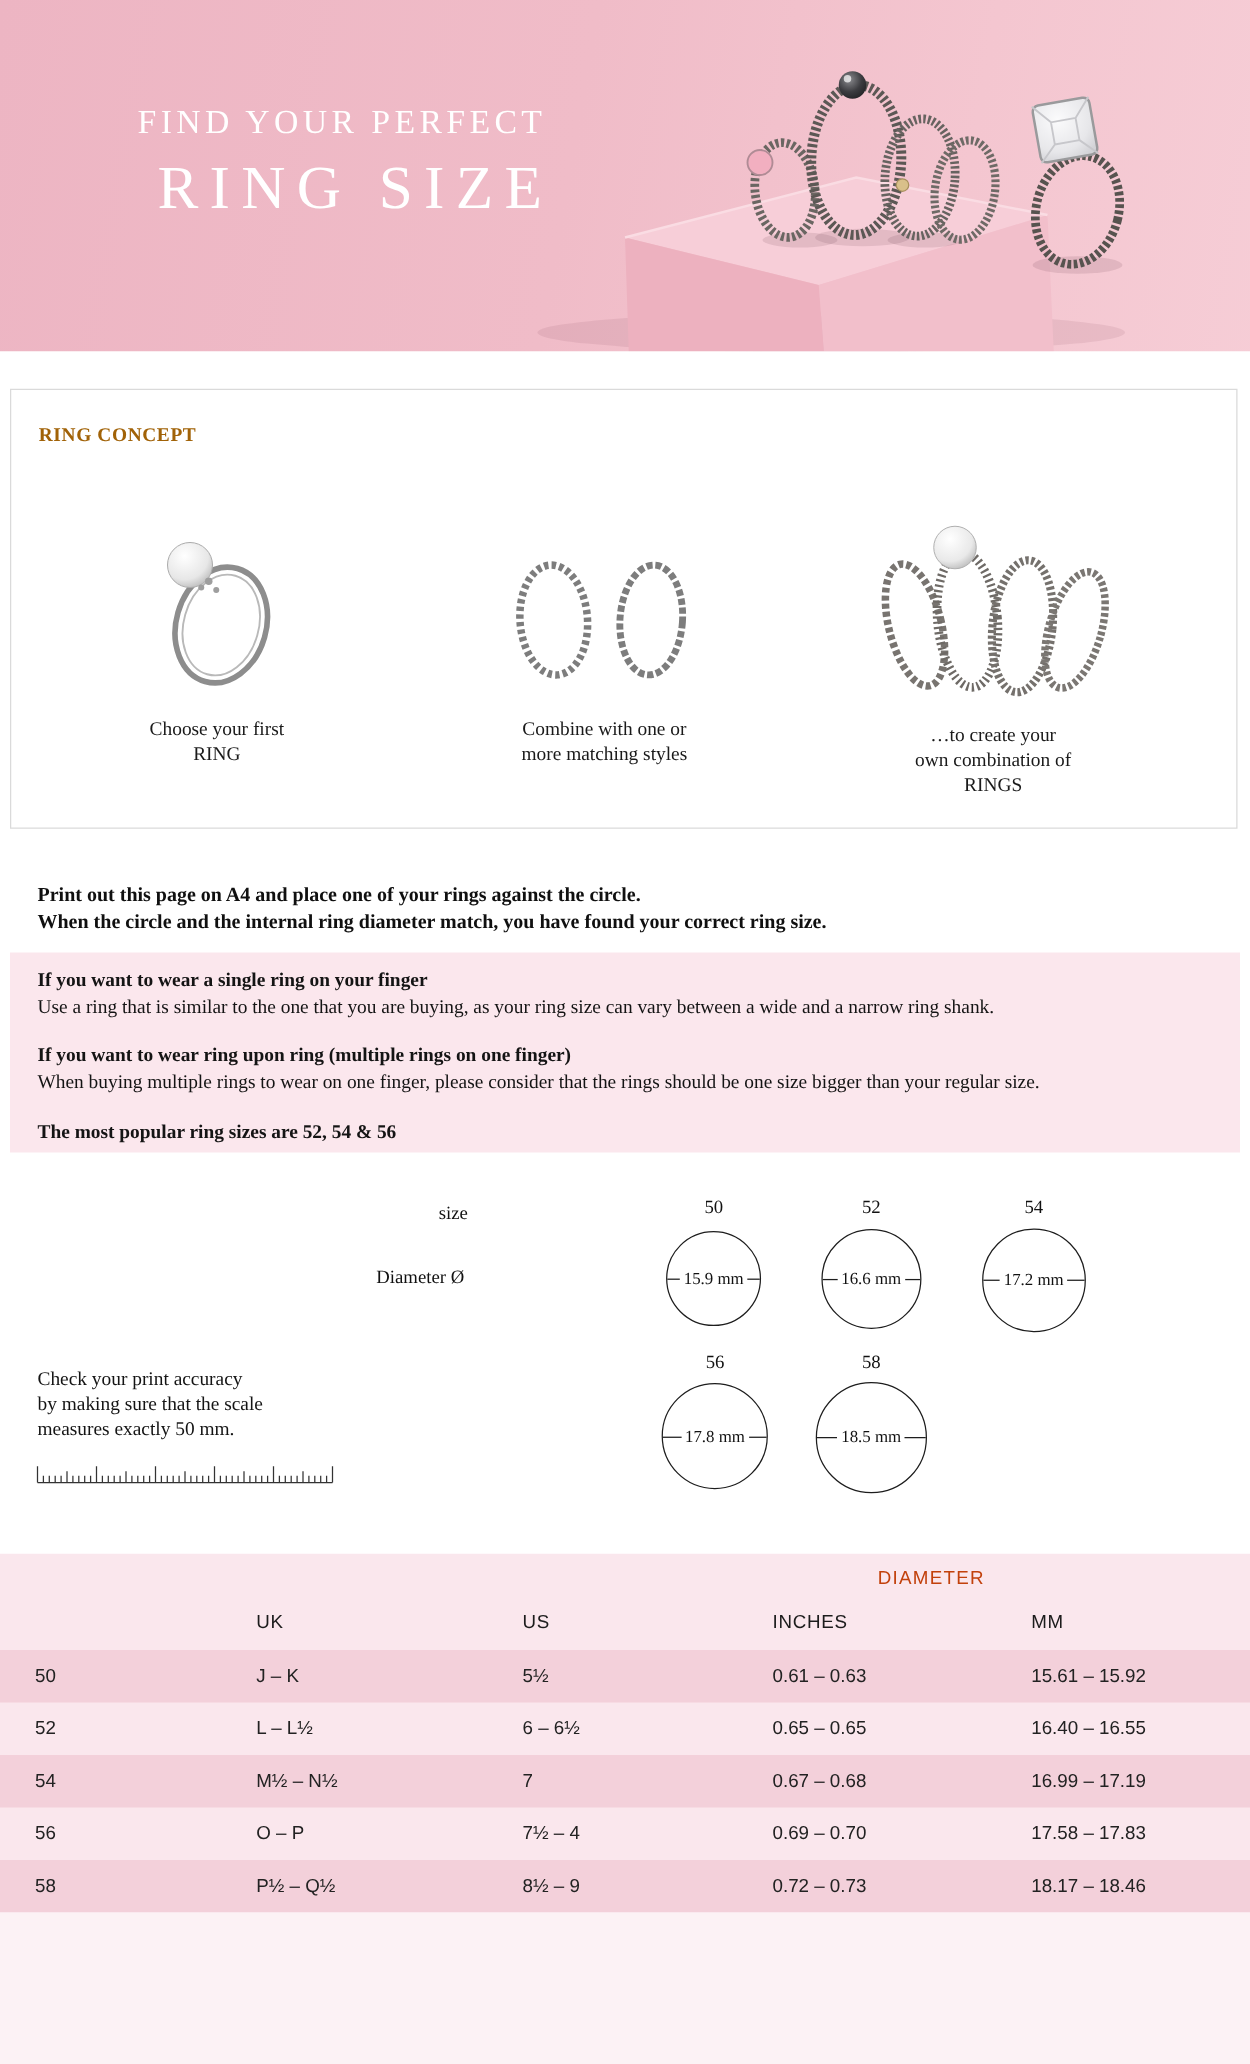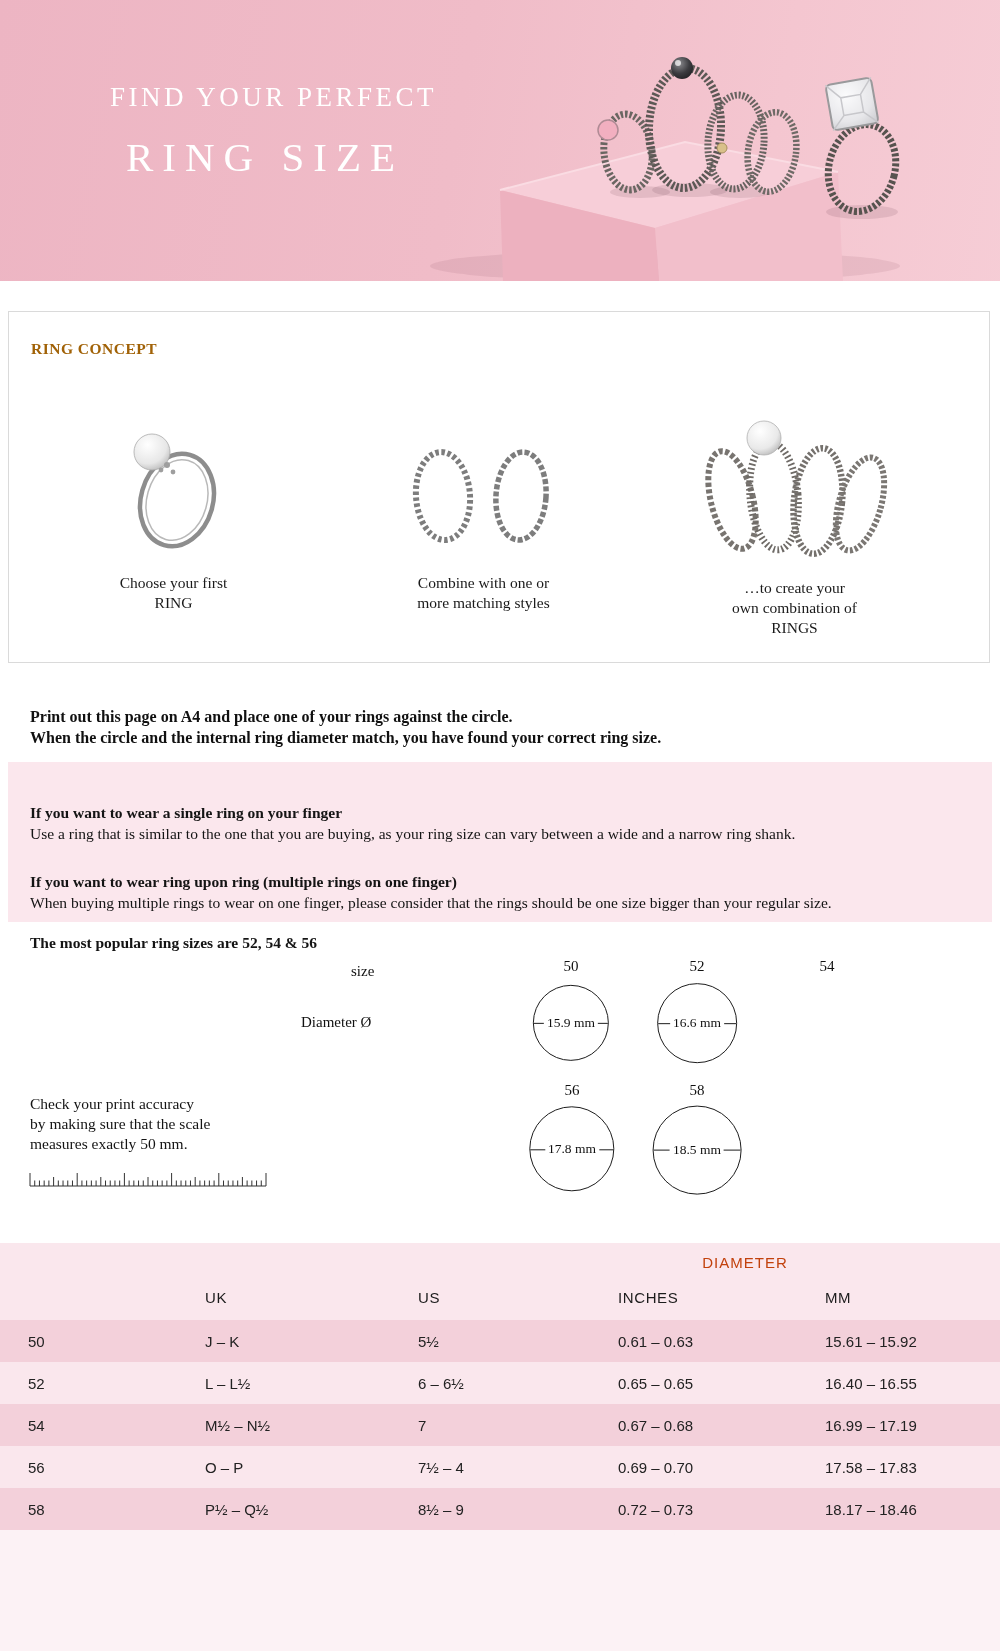--- a/index.html
+++ b/index.html
@@ -5,39 +5,39 @@
   html,body{margin:0;padding:0;background:#ffffff;}
   .page{position:relative;width:1000px;height:1651px;background:#ffffff;overflow:hidden;
         font-family:"Liberation Serif",serif;color:#161616;}
 
   
   .hero{position:absolute;left:0;top:0;width:1000px;height:281px;overflow:hidden;
         background:linear-gradient(100deg,#edb5c3 0%,#f0bcc8 45%,#f4c6d0 75%,#f6cdd6 100%);padding-left:16px;}
   .hero svg{position:absolute;left:0;top:0;}
   .hero-title{position:absolute;left:110px;top:82px;color:#ffffff;}
   .hero-line1{font-size:27px;letter-spacing:3.5px;font-weight:400;}
-  .hero-line2{font-size:41px;letter-spacing:9px;font-weight:400;margin-top:20px;margin-left:16px;}
+  .hero-line2{font-size:49px;letter-spacing:9px;font-weight:400;margin-top:8px;margin-left:16px;}
 
   
   .concept-box{position:absolute;left:8px;top:311px;width:982px;height:352px;background:#ffffff;
                border:1px solid #dadada;box-sizing:border-box;}
   .concept-title{position:absolute;left:22px;top:28px;font-weight:bold;font-size:15.5px;letter-spacing:.5px;color:#a16207;}
   .figure{position:absolute;text-align:center;}
   .figure .caption{margin-top:12px;font-size:15.5px;line-height:20px;color:#1a1a1a;white-space:pre-line;}
   .fig1{left:52px;top:95px;width:225px;}
   .fig2{left:352px;top:123px;width:245px;}
   .fig3{left:658px;top:92px;width:255px;}
 
   
   .instructions{position:absolute;left:30px;top:706px;font-weight:bold;font-size:16px;line-height:21px;color:#101010;}
 
   
   .tips-box{position:absolute;left:8px;top:762px;width:984px;height:160px;background:#fbe7ed;
             box-sizing:border-box;padding:13px 22px;font-size:15.5px;line-height:20px;color:#141414;}
-  .tip-heading{font-weight:bold;margin-bottom:1px;margin-top:28px;}
+  .tip-heading{font-weight:bold;margin-bottom:1px;}
   .tip-body{margin-bottom:19px;}
   .popular{font-weight:bold;margin-top:20px;}
 
   
   .sizer-label{position:absolute;font-size:15px;color:#111;}
   .size-circle{position:absolute;transform:translate(-50%,-50%);border:1.3px solid #1d1d1d;border-radius:50%;background:#fff;box-sizing:border-box;}
   .dia-line{position:absolute;left:0;right:0;top:50%;height:1px;background:#1d1d1d;}
   .dia-label{position:absolute;left:50%;top:50%;transform:translate(-50%,-50%);background:#fff;
              padding:0 3px;font-size:13.5px;white-space:nowrap;color:#111;}
   .circle-num{position:absolute;width:64px;text-align:center;font-size:15px;color:#111;}
@@ -184,20 +184,24 @@
   <div class="circle-num" style="left:540px;top:1082px;">56</div>
   <div class="circle-num" style="left:665px;top:1082px;">58</div>
 
   <div class="size-circle" style="left: 571px; top: 1023px; width: 76.3px; height: 76.3px;">
     <div class="dia-line"></div>
     <span class="dia-label">15.9 mm</span>
   </div>
   <div class="size-circle" style="left: 697px; top: 1023px; width: 79.7px; height: 79.7px;">
     <div class="dia-line"></div>
     <span class="dia-label">16.6 mm</span>
+  </div>
+  <div class="size-circle" style="left: 827px; top: 1024px; width: 82.6px; height: 82.6px;">
+    <div class="dia-line"></div>
+    <span class="dia-label">17.2 mm</span>
   </div>
   <div class="size-circle" style="left: 572px; top: 1149px; width: 85.4px; height: 85.4px;">
     <div class="dia-line"></div>
     <span class="dia-label">17.8 mm</span>
   </div>
   <div class="size-circle" style="left: 697px; top: 1150px; width: 88.8px; height: 88.8px;">
     <div class="dia-line"></div>
     <span class="dia-label">18.5 mm</span>
   </div>
 

